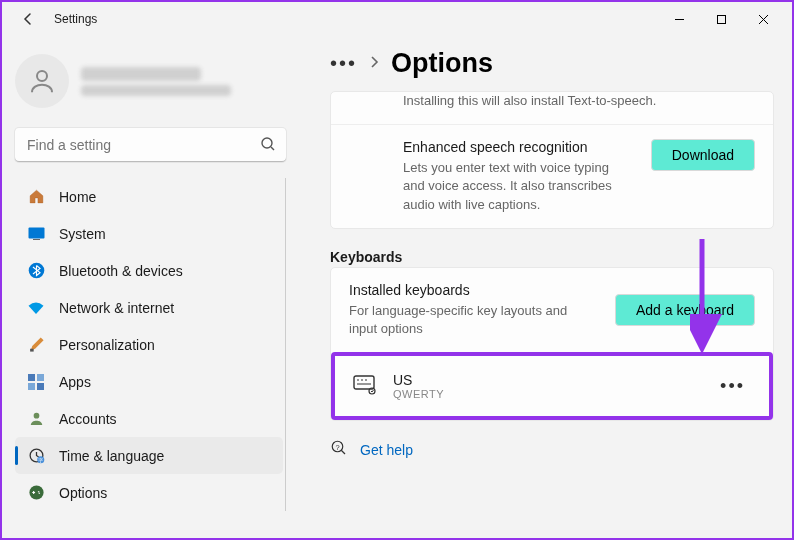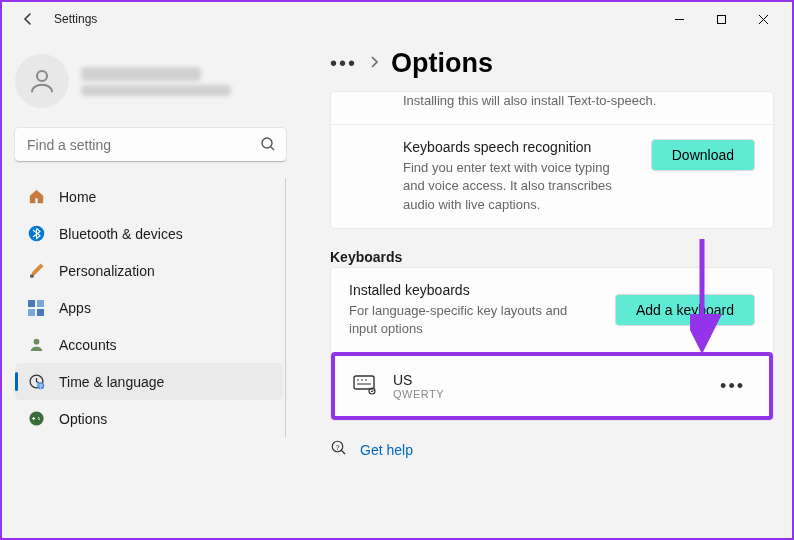--- a/index.html
+++ b/index.html
@@ -108,26 +108,43 @@
       <div class="nav-item">
         <span class="nav-icon">
             <svg width="17" height="17" viewBox="0 0 24 24">
               <path d="M3 11 L12 3 L21 11 V21 H14 V14 H10 V21 H3 Z" fill="#c97a3a" stroke="#a85a1a" stroke-width="0.5"></path>
             </svg>
           </span>
         <span>Home</span>
       </div>
       <div class="nav-item">
         <span class="nav-icon">
+            <svg width="17" height="13" viewBox="0 0 17 13">
+              <rect x="0.5" y="0.5" width="16" height="11" rx="1" fill="#0078d4"></rect>
+              <rect x="5" y="12" width="7" height="1" fill="#666"></rect>
+            </svg>
+          </span>
+        <span>System</span>
+      </div>
+      <div class="nav-item">
+        <span class="nav-icon">
             <svg width="17" height="17" viewBox="0 0 24 24">
               <circle cx="12" cy="12" r="11" fill="#0078d4"></circle>
               <path d="M12 5 L17 9 L7 17 M7 7 L17 15 L12 19 L12 5" stroke="#fff" stroke-width="1.6" fill="none"></path>
             </svg>
           </span>
         <span>Bluetooth &amp; devices</span>
+      </div>
+      <div class="nav-item">
+        <span class="nav-icon">
+            <svg width="18" height="14" viewBox="0 0 24 18">
+              <path d="M2 6 Q12 -3 22 6 L12 17 Z" fill="#0099e5"></path>
+            </svg>
+          </span>
+        <span>Network &amp; internet</span>
       </div>
       <div class="nav-item">
         <span class="nav-icon">
             <svg width="17" height="17" viewBox="0 0 24 24">
               <path d="M4 20 L6 14 L18 2 L22 6 L10 18 Z" fill="#d98c3a"></path>
               <rect x="3" y="18" width="5" height="4" fill="#555"></rect>
             </svg>
           </span>
         <span>Personalization</span>
       </div>
@@ -182,22 +199,22 @@
           </svg></span>
       <h1>Options</h1>
     </div>
 
     <div class="card">
       <div class="card-sec" style="padding-top:0;padding-left:72px;">
         <div class="sec-desc">Installing this will also install Text-to-speech.</div>
       </div>
       <div class="card-sec sec-row" style="padding-left:72px;">
         <div class="txt">
-          <div class="sec-title">Keyboards speech recognition</div>
-          <div class="sec-desc" style="max-width:220px;">Find you enter text with voice typing and voice access. It also transcribes audio with live captions.</div>
+          <div class="sec-title">Enhanced speech recognition</div>
+          <div class="sec-desc" style="max-width:220px;">Lets you enter text with voice typing and voice access. It also transcribes audio with live captions.</div>
         </div>
         <button class="btn">Download</button>
       </div>
     </div>
 
     <div class="group-label">Keyboards</div>
 
     <div class="kbd-card">
       <div class="kbd-head">
         <div class="txt">

